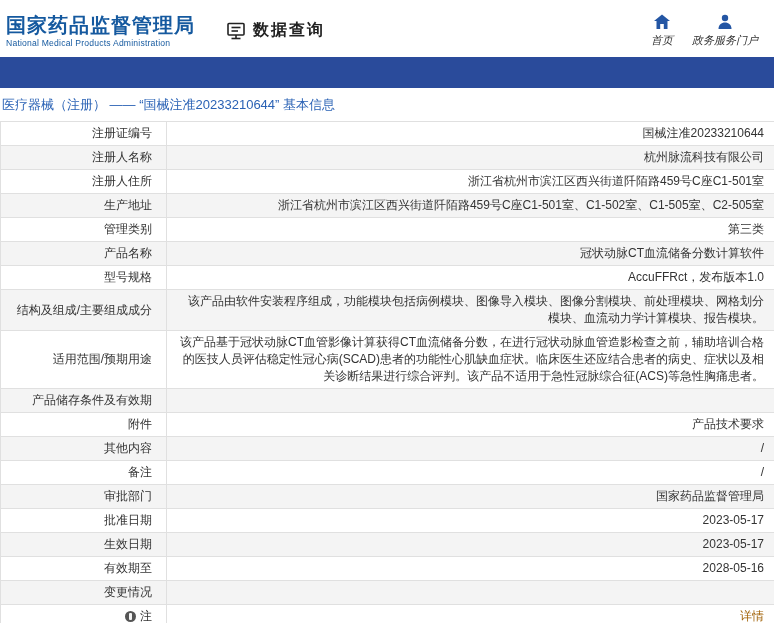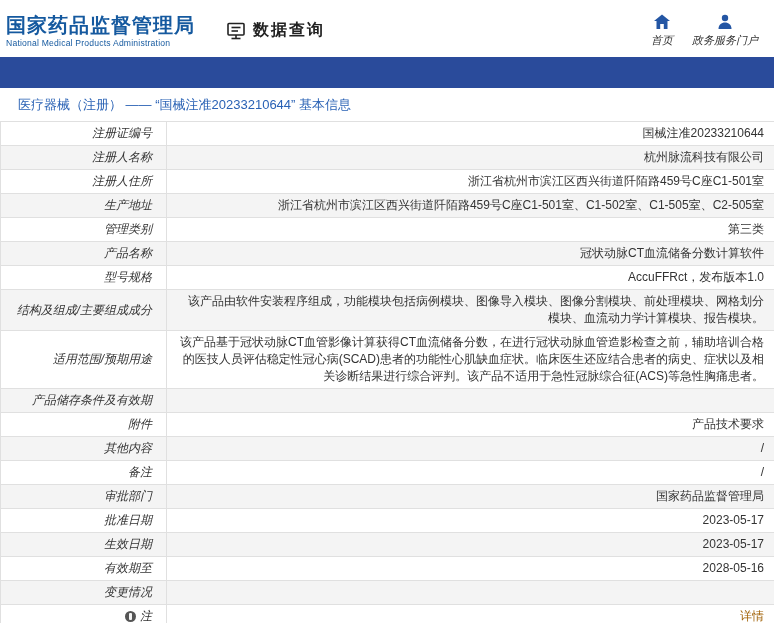--- a/index.html
+++ b/index.html
@@ -16,30 +16,30 @@
   .dq-text { font-size:16px; font-weight:bold; color:#222; letter-spacing:2px; }
   .top-nav { margin-left:auto; display:flex; gap:10px; padding-right:6px;font-style:italic; }
   .nav-item { display:flex; flex-direction:column; align-items:center; gap:2px;
     font-size:11px; color:#333; cursor:pointer; min-width:40px; }
   .nav-item svg { display:block; }
 
   
   .nav-bar { height:31px; background:#2a4b9b; width:100%; }
 
   
-  .breadcrumb { padding:8px 6px 7px 18px; color:#2a62b5; font-size:13px; background:#fff; }
+  .breadcrumb { padding:8px 6px 7px 2px; color:#2a62b5; font-size:13px; background:#fff; }
 
   
   .info-table { border-top:1px solid #e0e0e0; border-left:1px solid #e0e0e0; width:100%; }
   .row { display:flex; border-bottom:1px solid #e0e0e0; background:#fff; }
   .row:nth-child(even) { background:#f4f4f4; }
   .cell { font-size:12px; color:#333;text-align:right; }
   .cell.label { flex:0 0 166px; width:166px; border-right:1px solid #e0e0e0;
     display:flex; justify-content:flex-end; align-items:center; gap:4px;
-    text-align:right; padding:3px 14px 3px 4px; line-height:1.4;font-style:italic; }
+    text-align:right; padding:3px 14px 3px 4px; line-height:1.4; }
   .cell.value { flex:1; padding:3px 10px; line-height:1.42; min-height:22px; }
   .cell.value a { color:#a16207; text-decoration:none; }
   .note-icon { display:inline-block; width:11px; height:11px; border-radius:50%;
     background:#555; position:relative; flex:0 0 11px; }
   .note-icon::after { content:""; position:absolute; left:4px; top:2px; width:3px; height:7px;
     background:#f4f4f4; border-radius:1px; }
 </style>
 </head>
 <body>
 

